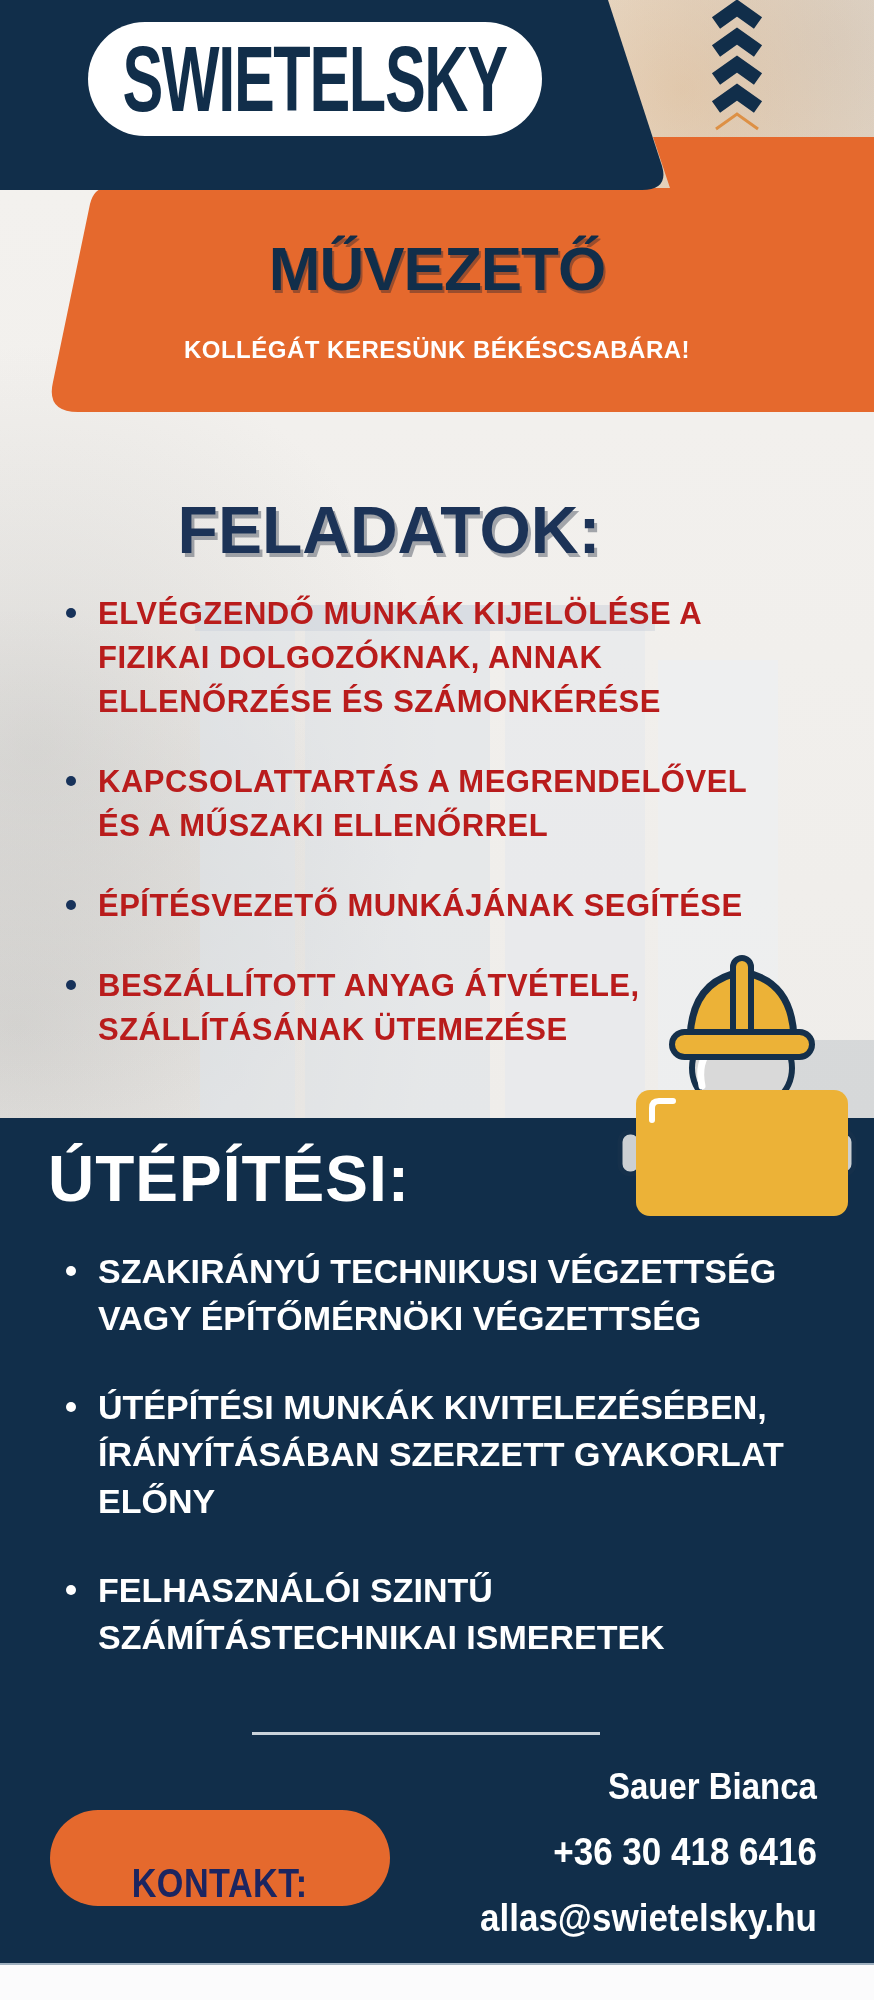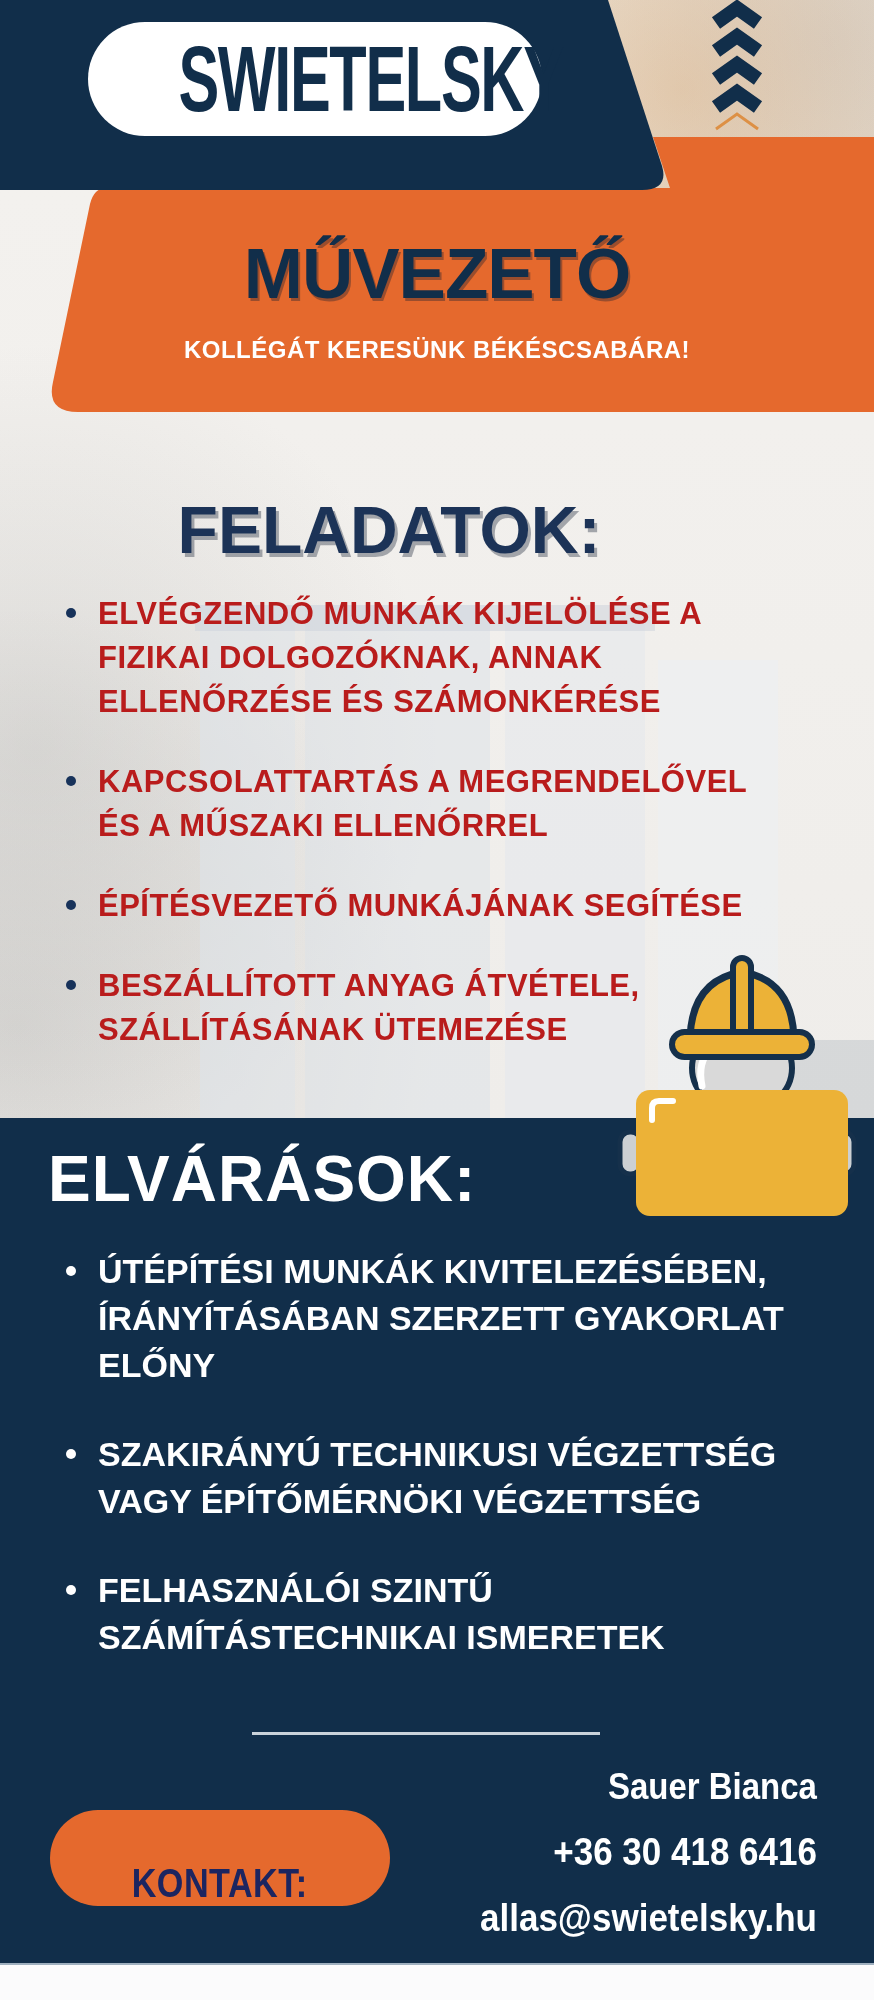--- a/index.html
+++ b/index.html
@@ -29,30 +29,30 @@
   .ph.col-c{left:505px;top:430px;width:140px;height:688px;background:#e4e8ed;opacity:.55;}
   .ph.col-d{left:658px;top:470px;width:120px;height:430px;background:#eceff3;opacity:.5;}
   .ph.col-e{left:788px;top:850px;width:86px;height:268px;background:#b9bfc6;opacity:.45;}
   .ph.beam{left:195px;top:415px;width:460px;height:26px;background:#cdd4dc;opacity:.55;}
   .ph.crate{left:55px;top:1040px;width:505px;height:78px;background:#f4c8a2;opacity:.5;border-radius:4px;}
   
   .hero-svg{position:absolute;left:0;top:0;z-index:3;}
   
   .logo-pill{
     position:absolute;left:88px;top:22px;width:454px;height:114px;border-radius:57px;
-    background:#ffffff;z-index:4;display:flex;align-items:center;
+    background:#ffffff;z-index:4;display:flex;align-items:center;justify-content:center;
   }
   .logo-text{
     font-size:90px;font-weight:bold;color:var(--navy,#14304d);white-space:nowrap;
     transform:scale(0.68,1.02);letter-spacing:-2px;
   }
   
   .hero-title{
     position:absolute;left:0;top:233px;width:874px;text-align:center;z-index:4;
-    font-size:71px;font-weight:800;color:var(--navy,#14304d);letter-spacing:-1px;
+    font-size:62px;font-weight:800;color:var(--navy,#14304d);letter-spacing:-1px;
     text-shadow:2px 3px 0 rgba(15,25,45,.35);
   }
   .hero-sub{
     position:absolute;left:0;top:336px;width:874px;text-align:center;z-index:4;
     font-size:24px;font-weight:bold;color:#ffffff;letter-spacing:.5px;
   }
   
   .h-feladatok{
     position:absolute;left:0;top:492px;width:778px;text-align:center;z-index:3;
     font-size:66px;font-weight:800;color:#1c3357;
@@ -155,27 +155,27 @@
 FIZIKAI DOLGOZÓKNAK, ANNAK
 ELLENŐRZÉSE ÉS SZÁMONKÉRÉSE</li>
     <li>KAPCSOLATTARTÁS A MEGRENDELŐVEL
 ÉS A MŰSZAKI ELLENŐRREL</li>
     <li>ÉPÍTÉSVEZETŐ MUNKÁJÁNAK SEGÍTÉSE</li>
     <li>BESZÁLLÍTOTT ANYAG ÁTVÉTELE,
 SZÁLLÍTÁSÁNAK ÜTEMEZÉSE</li>
   </ul>
 
   <div class="dark"></div>
-  <div class="h-elvarasok">ELVÁRÁSOK:</div>
+  <div class="h-elvarasok">ÚTÉPÍTÉSI:</div>
   <ul class="list list-elvarasok">
+    <li>SZAKIRÁNYÚ TECHNIKUSI VÉGZETTSÉG
+VAGY ÉPÍTŐMÉRNÖKI VÉGZETTSÉG</li>
     <li>ÚTÉPÍTÉSI MUNKÁK KIVITELEZÉSÉBEN,
 ÍRÁNYÍTÁSÁBAN SZERZETT GYAKORLAT
 ELŐNY</li>
-    <li>SZAKIRÁNYÚ TECHNIKUSI VÉGZETTSÉG
-VAGY ÉPÍTŐMÉRNÖKI VÉGZETTSÉG</li>
     <li>FELHASZNÁLÓI SZINTŰ
 SZÁMÍTÁSTECHNIKAI ISMERETEK</li>
   </ul>
 
   <div class="divider"></div>
 
   <button class="kontakt-btn">
     <span>KONTAKT:</span>
   </button>
   <div class="contact-block">

